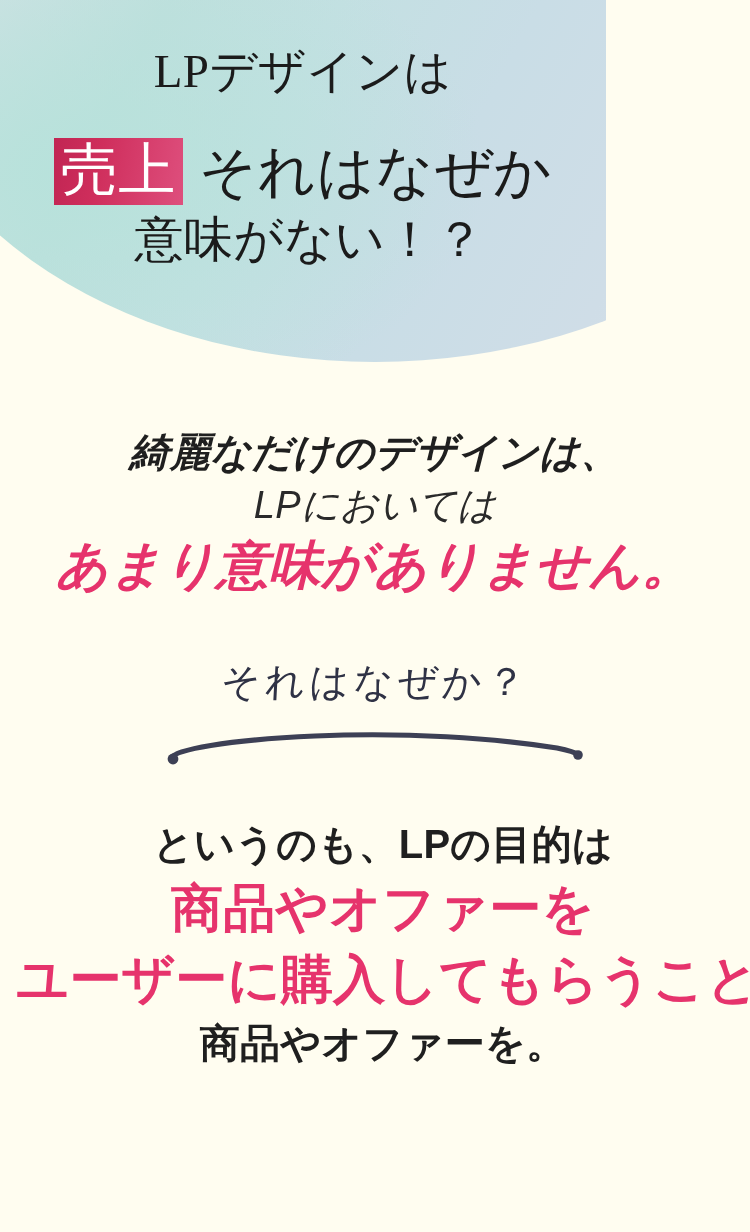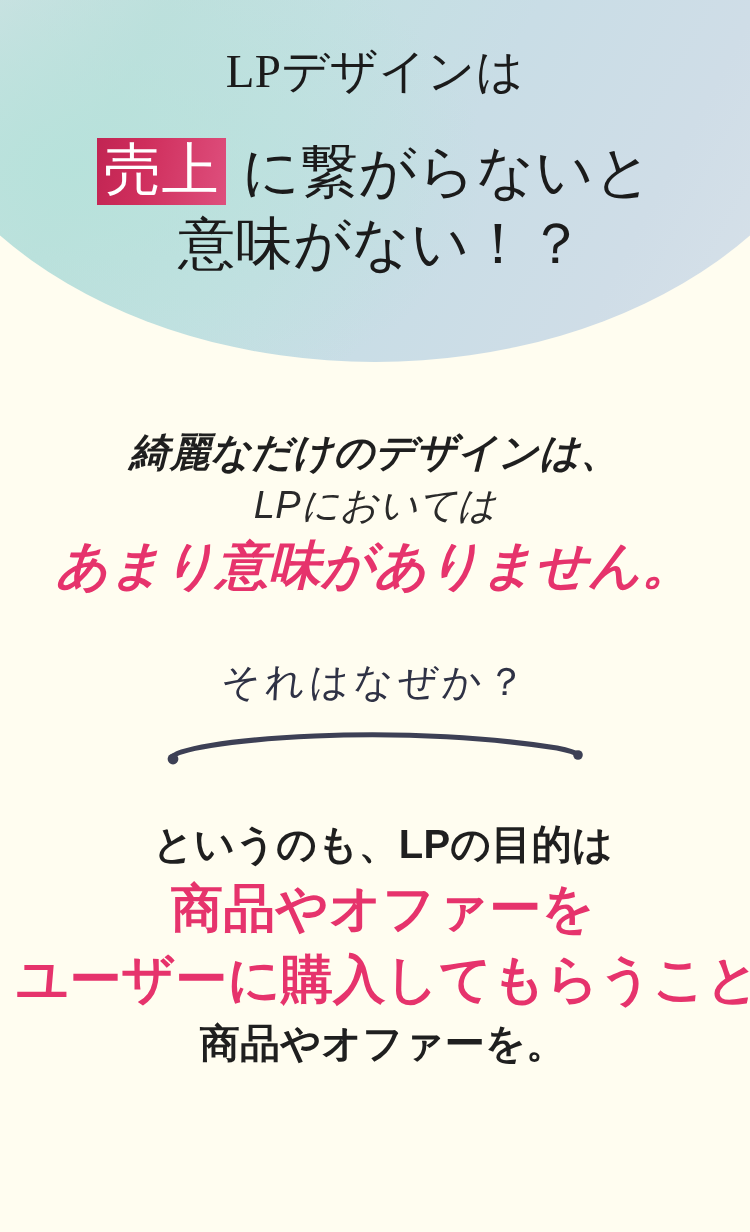--- a/index.html
+++ b/index.html
@@ -17,21 +17,21 @@
     position:relative;
     width:750px;
     height:1232px;
     background:#FFFDF0;
     overflow:hidden;
   }
 
   
   .hero {
     position:relative;
-    width:750px;
+    width:606px;
     height:362px;
     overflow:hidden;
   }
 
   .hero-bg {
     position:absolute;
     left:-110px;
     top:-330px;
     width:970px;
     height:692px;
@@ -75,21 +75,21 @@
   .hero-line-1 { font-size:47px; margin-bottom:14px; }
   .hero-line-2 {
     font-size:57px;
     margin-bottom:10px;
     display:flex;
     align-items:center;
     justify-content:center;
     gap:12px;
     margin-top:43px;
   }
-  .hero-line-3 { font-size:57px;padding-left:13px; }
+  .hero-line-3 { font-size:49px;padding-left:13px; }
 
   .hl-mark {
     display:inline-flex;
     align-items:center;
     justify-content:center;
     color:#ffffff;
     background:linear-gradient(100deg, #c12553 0%, #cf2e5c 35%, #de4f7d 100%);
     padding:3px 7px 7px 7px;
     line-height:1.0;
     margin-right:4px;
@@ -164,21 +164,21 @@
 
   <section class="hero">
     <div class="hero-bg"></div>
 
     <div class="hero-inner">
 
       <div class="hero-line hero-line-1">LPデザインは</div>
 
       <div class="hero-line hero-line-2">
         <span class="hl-mark">売上</span>
-          <span>に繋がらないと</span>
+          <span>それはなぜか</span>
       </div>
 
       <div class="hero-line hero-line-3">意味がない！？</div>
     </div>
   </section>
 
   <div class="body-wrap">
 
     <div class="block-a">
       <div class="ln ln-bold-dark">綺麗なだけのデザインは、</div>

